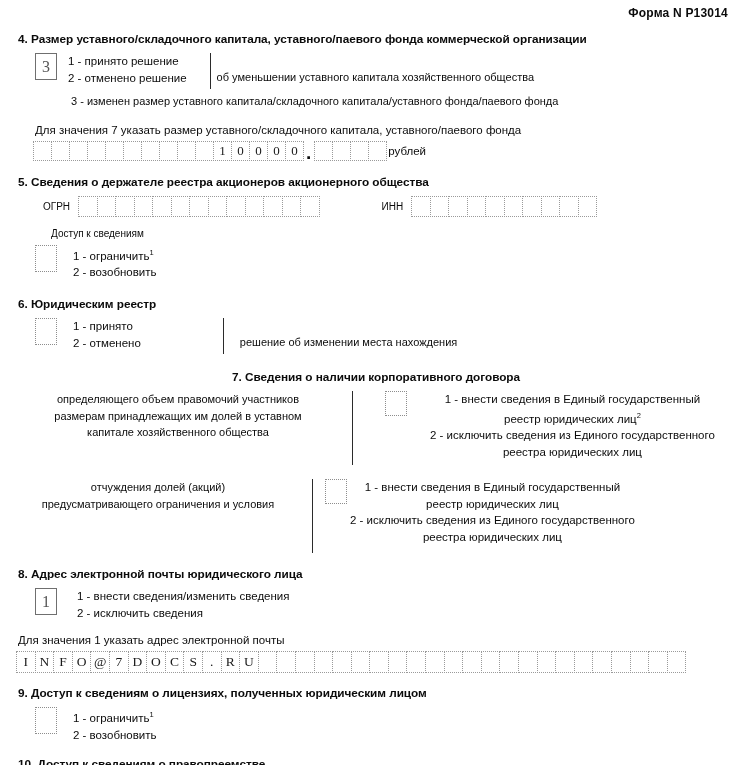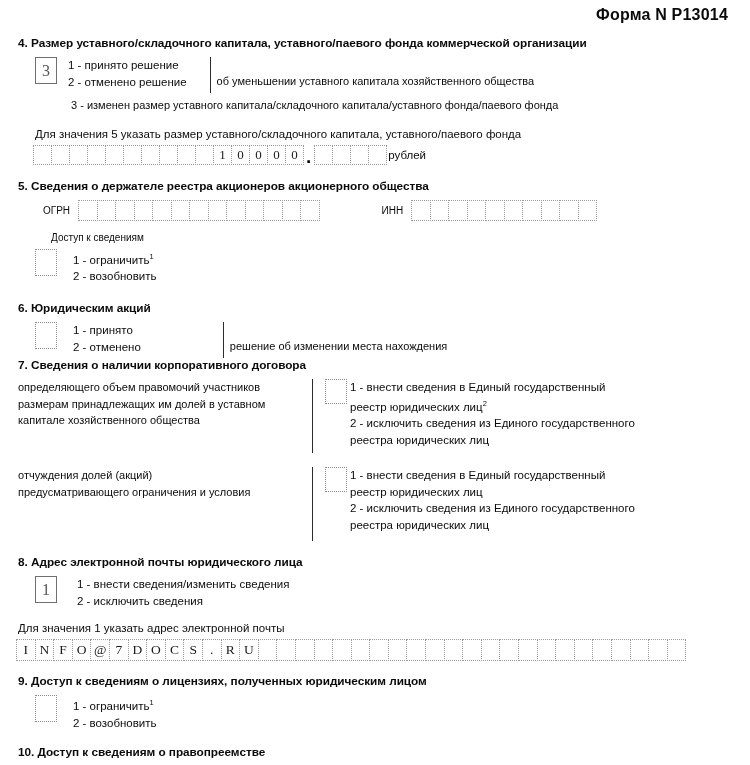--- a/index.html
+++ b/index.html
@@ -21,21 +21,21 @@
     position: relative;
     width: 750px;
     height: 765px;
     padding: 0;
   }
 
   
   .form-header {
     text-align: right;
     font-weight: bold;
-    font-size: 16px;
+    font-size: 12px;
     padding: 6px 22px 0 0;
     letter-spacing: .2px;
   }
 
   
   .section-title {
     font-weight: bold;
     font-size: 11.8px;
     margin: 0;
     padding: 0 16px 0 18px;
@@ -140,21 +140,21 @@
       <div class="opts" style="margin-left:11px;">
         <div>1 - принято решение</div>
         <div>2 - отменено решение</div>
       </div>
       <div class="vrule" style="margin-left:23px;height:36px;"></div>
       <div class="ptext" style="margin-left:6px;margin-top:16px;">об уменьшении уставного капитала хозяйственного общества</div>
     </div>
 
     <div class="ptext" style="margin-left:71px;margin-top:4px;">3 - изменен размер уставного капитала/складочного капитала/уставного фонда/паевого фонда</div>
 
-    <div class="hint" style="margin-left:35px;margin-top:14px;">Для значения 5 указать размер уставного/складочного капитала, уставного/паевого фонда</div>
+    <div class="hint" style="margin-left:35px;margin-top:14px;">Для значения 7 указать размер уставного/складочного капитала, уставного/паевого фонда</div>
 
     <div class="amount-wrap" style="margin-left:33px;margin-top:5px;">
       <div class="strip" id="amountIntStrip">
           <div class="cell"></div>
           <div class="cell"></div>
           <div class="cell"></div>
           <div class="cell"></div>
           <div class="cell"></div>
           <div class="cell"></div>
           <div class="cell"></div>
@@ -225,42 +225,42 @@
       <div class="opts" style="margin-left:16px;">
         <div><span>1 - ограничить</span><span class="sup">1</span></div>
         <div>2 - возобновить</div>
       </div>
     </div>
   </div>
 
   <div class="sec" style="margin-top:17px;">
     <div class="section-title">
       <span>6.</span>
-      <span>Юридическим акций</span>
+      <span>Юридическим реестр</span>
     </div>
 
     <div class="row" style="margin-top:7px;">
       <div style="width:35px;"></div>
       <div class="cbox"></div>
       <div class="opts" style="margin-left:16px;">
         <div>1 - принято</div>
         <div>2 - отменено</div>
       </div>
       <div class="vrule" style="margin-left:82px;height:36px;"></div>
-      <div class="ptext" style="margin-left:6px;margin-top:16px;text-align:right;">решение об изменении места нахождения</div>
-    </div>
-  </div>
-
-  <div class="sec" style="">
+      <div class="ptext" style="margin-left:16px;margin-top:16px;text-align:right;">решение об изменении места нахождения</div>
+    </div>
+  </div>
+
+  <div class="sec" style="margin-top:16px;text-align:center;">
     <div class="section-title">
       <span>7.</span>
       <span>Сведения о наличии корпоративного договора</span>
     </div>
 
-    <div class="row" style="margin-top:7px;">
+    <div class="row" style="margin-top:7px;gap:20px;">
       <div style="width:18px;"></div>
       <div class="ptext" style="width:280px;">
         <div>определяющего объем правомочий участников</div>
         <div>размерам принадлежащих им долей в уставном</div>
         <div>капитале хозяйственного общества</div>
       </div>
       <div class="vrule" style="margin-left:14px;height:74px;"></div>
       <div class="cbox" style="margin-left:12px;height:25px;"></div>
       <div class="opts" style="margin-left:3px;">
         <div>1 - внести сведения в Единый государственный</div>

